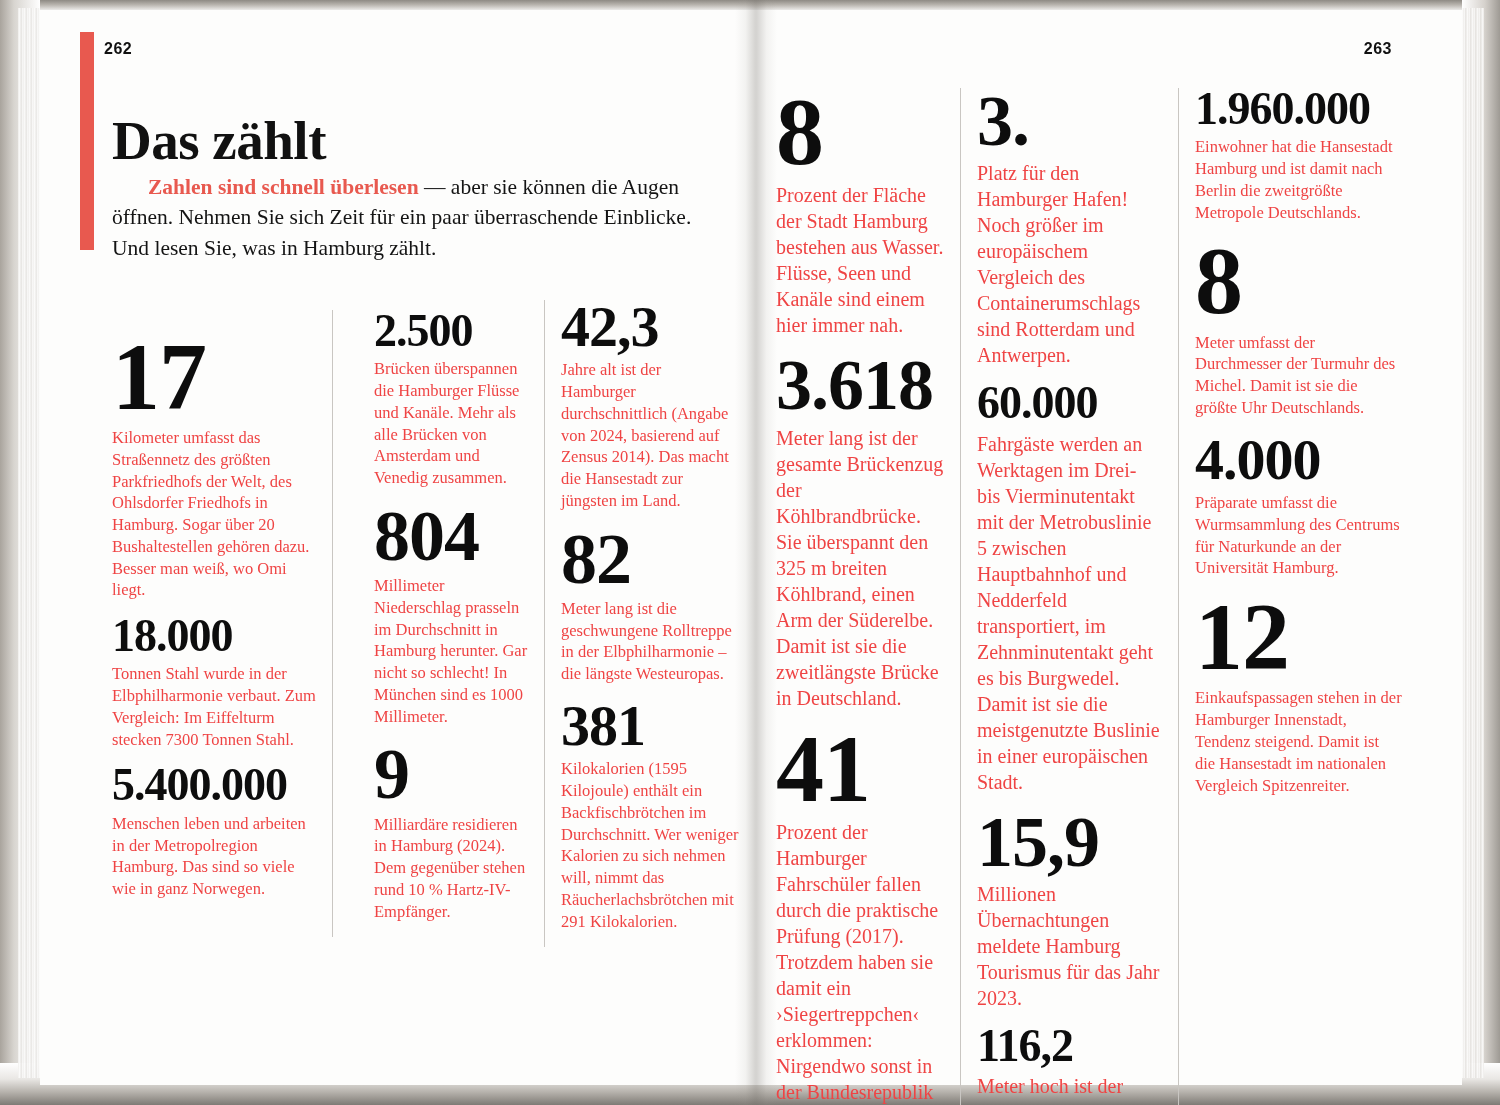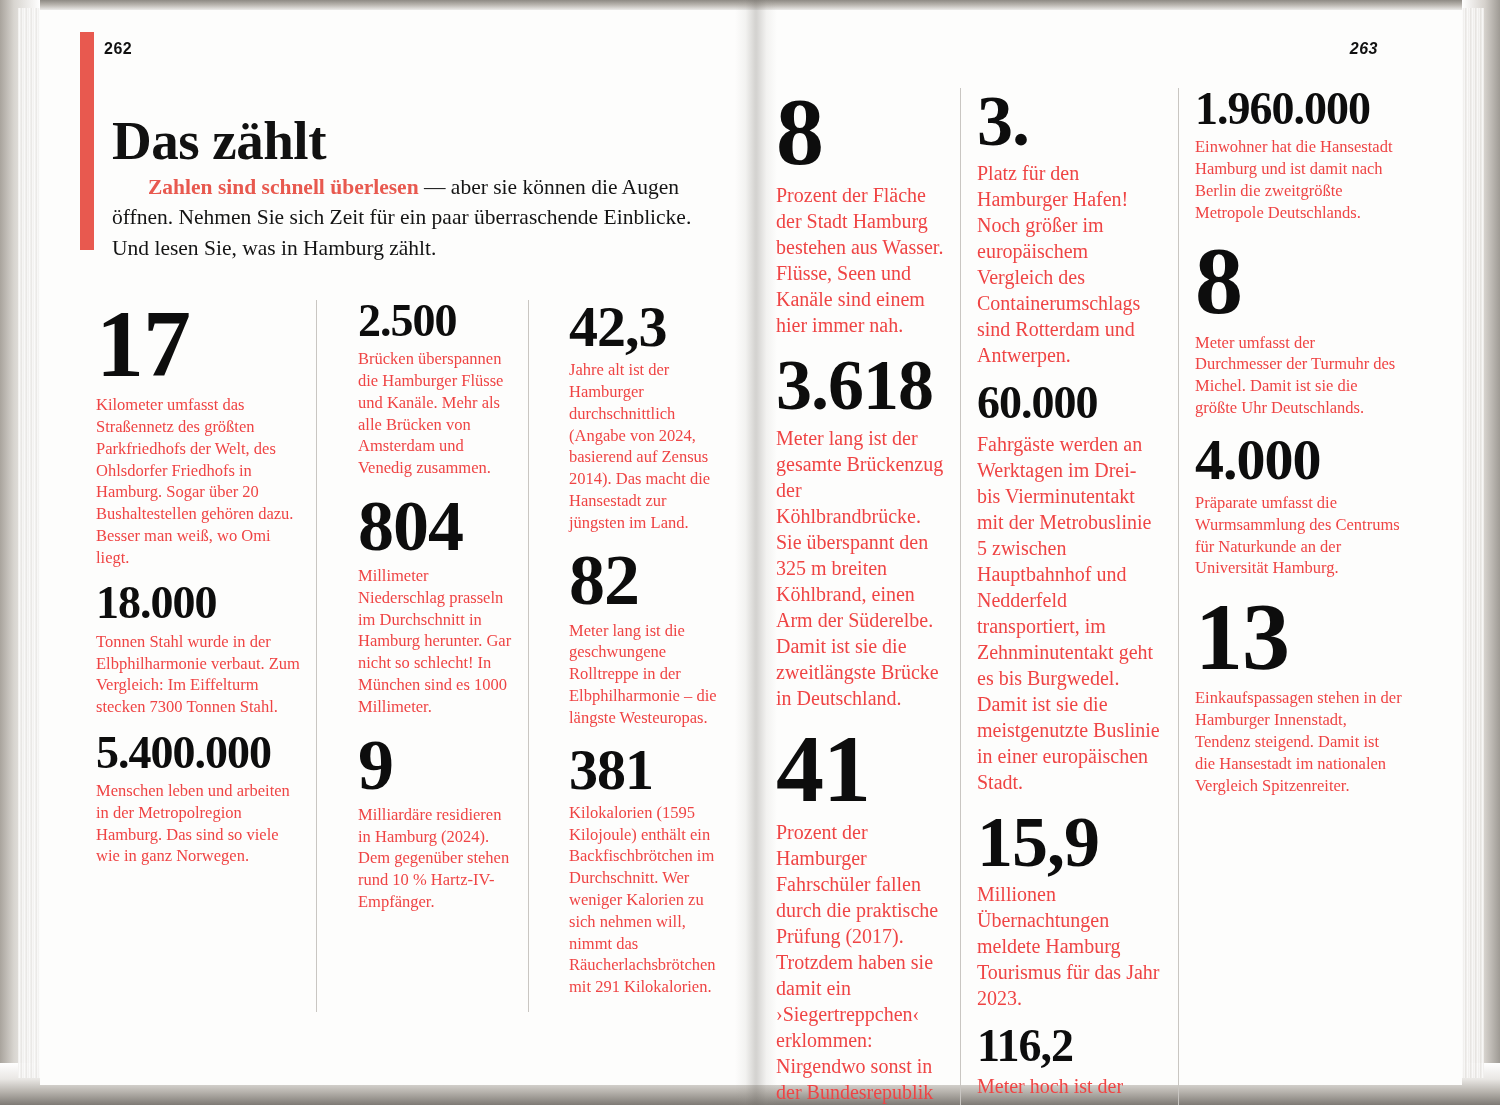--- a/index.html
+++ b/index.html
@@ -90,21 +90,21 @@
   .folio {
     position: absolute;
     top: 30px;
     font-family: "Liberation Sans", sans-serif;
     font-weight: bold;
     font-size: 16px;
     color: #111;
     letter-spacing: .5px;
   }
   .folio-left  { left: 64px; }
-  .folio-right { right: 84px; font-style: italic; }
+  .folio-right { right: 70px; }
 
   
   .red-bar {
     position: absolute;
     left: 40px;
     top: 22px;
     width: 14px;
     height: 218px;
     background: #e8594f;
   }
@@ -135,23 +135,24 @@
     font-weight: bold;
     margin-left: 36px;
   }
 
   
   .cols {
     position: absolute;
     display: flex;
   }
   .cols-left {
-    left: 56px;
+    left: 72px;
     top: 290px;
     width: 642px;
+    align-items: center;
   }
   .cols-right {
     left: 20px;
     top: 78px;
     width: 672px;
   }
   .col {
     position: relative;
     box-sizing: border-box;
   }
@@ -173,21 +174,21 @@
   .entry-text {
     font-size: 16.5px;
     line-height: 1.32;
     color: #ef4444;
     hyphens: auto;
   }
 
   
   .lc1 { width: 220px; }
   .lc2 { width: 212px; padding-left: 25px; }
-  .lc3 { width: 210px; padding-left: 24px; }
+  .lc3 { width: 210px; }
 
   
   .rc1 { width: 184px; }
   .rc2 { width: 218px; }
   .rc3 { width: 238px; }
 
   .n-xxl { font-size: 96px; }
   .n-xl  { font-size: 72px; }
   .n-lg  { font-size: 58px; }
   .n-md  { font-size: 46px; }
@@ -326,21 +327,21 @@
           </div>
           <div class="entry">
             <div class="big-number n-xxl">8</div>
             <div class="entry-text">Meter umfasst der Durchmesser der Turmuhr des Michel. Damit ist sie die größte Uhr Deutschlands.</div>
           </div>
           <div class="entry">
             <div class="big-number n-lg">4.000</div>
             <div class="entry-text">Präparate umfasst die Wurmsammlung des Centrums für Naturkunde an der Universität Hamburg.</div>
           </div>
           <div class="entry">
-            <div class="big-number n-xxl">13</div>
+            <div class="big-number n-xxl">12</div>
             <div class="entry-text">Einkaufspassagen stehen in der Hamburger Innenstadt, Tendenz steigend. Damit ist die Hansestadt im nationalen Vergleich Spitzenreiter.</div>
           </div>
         </div>
       </div>
 
     </div>
   </div>
 
   <div class="gutter"></div>
 </div>

